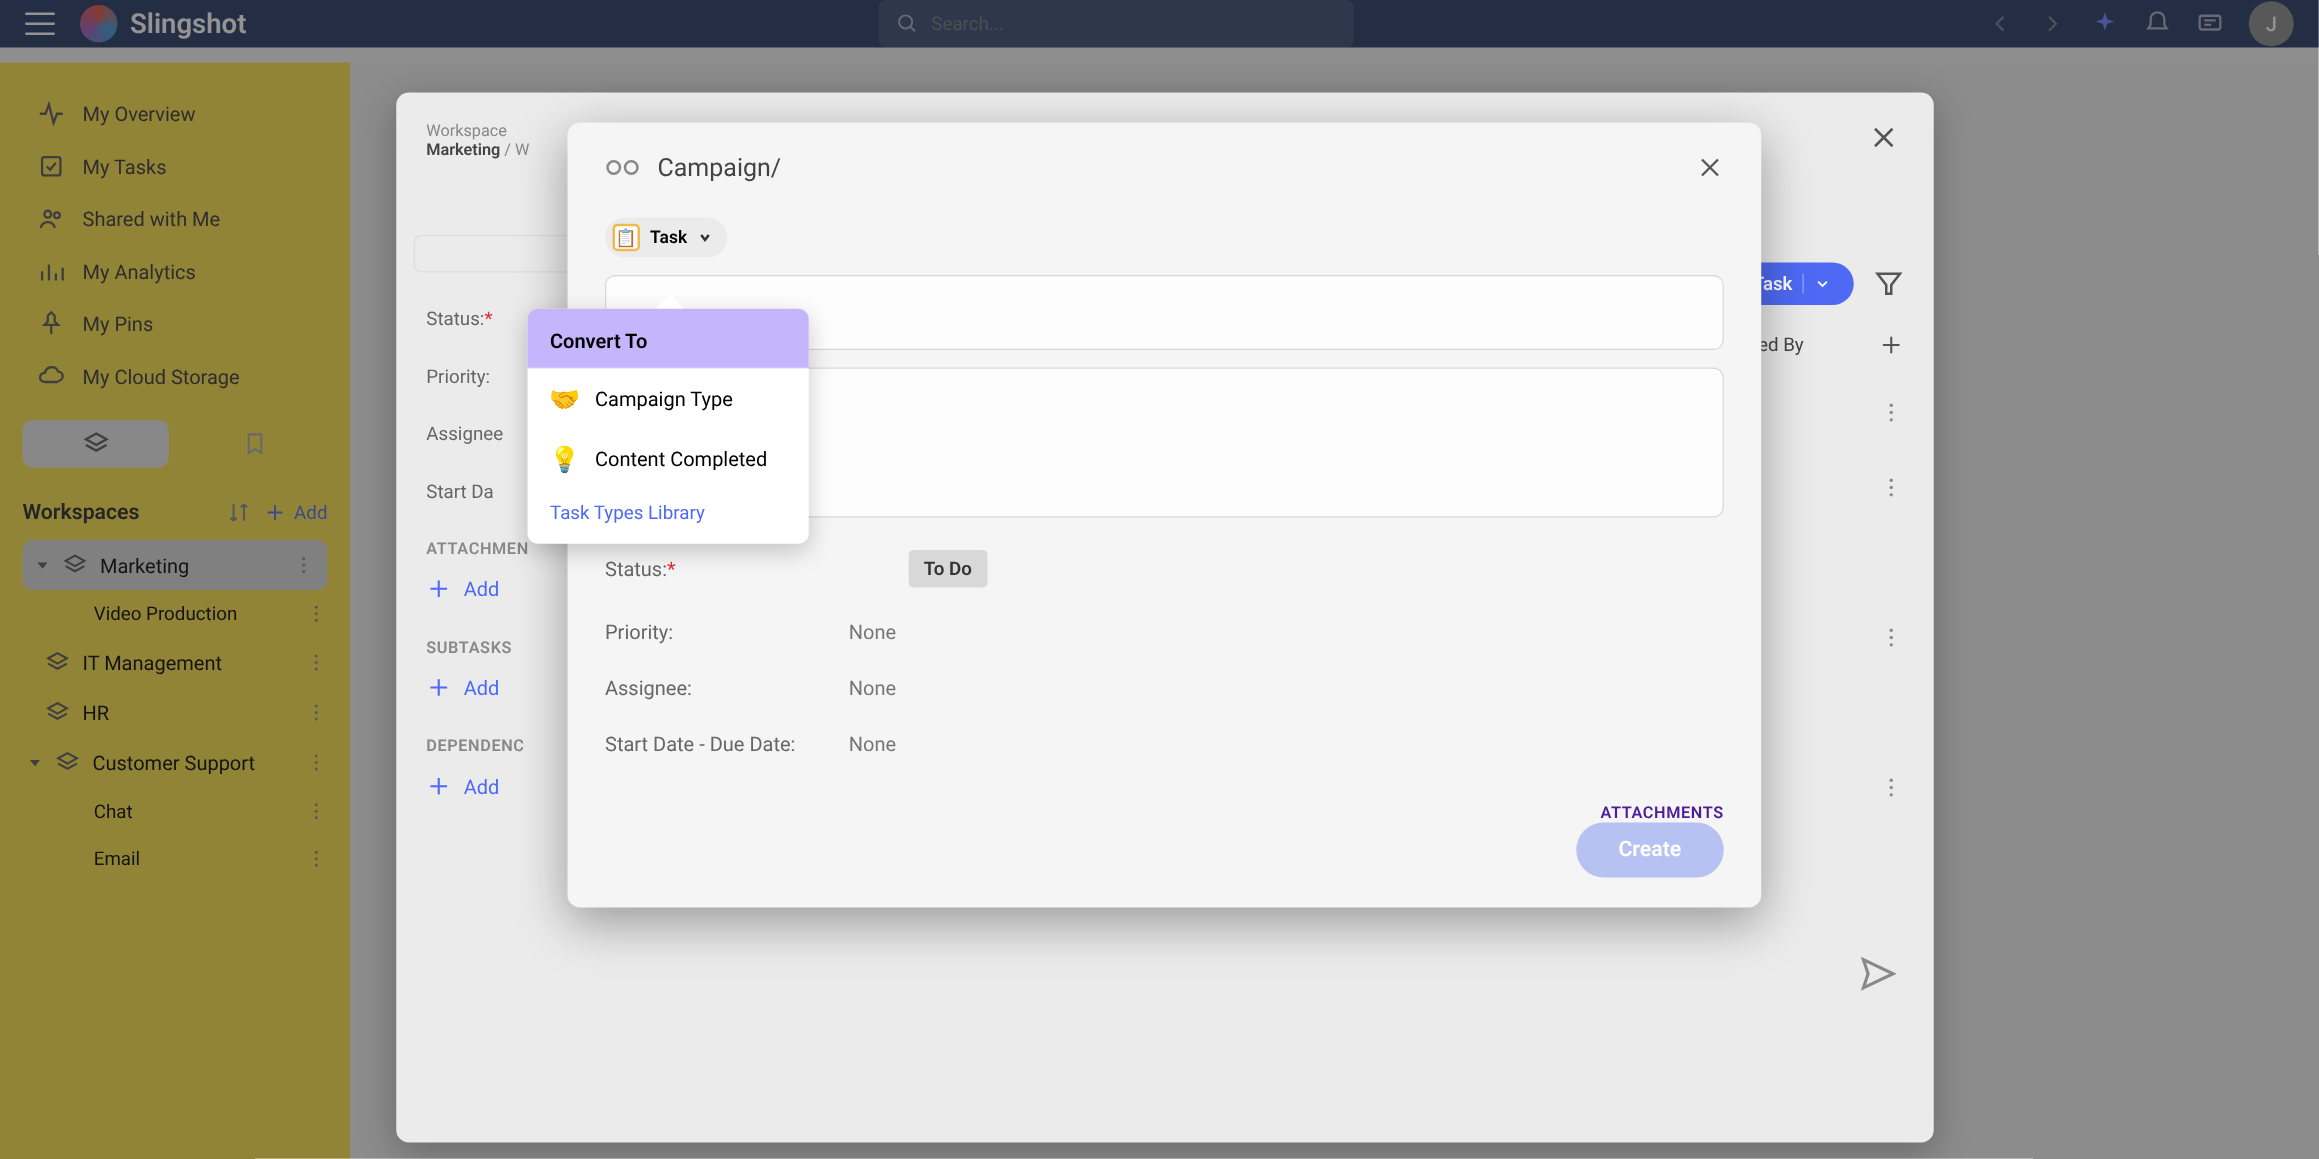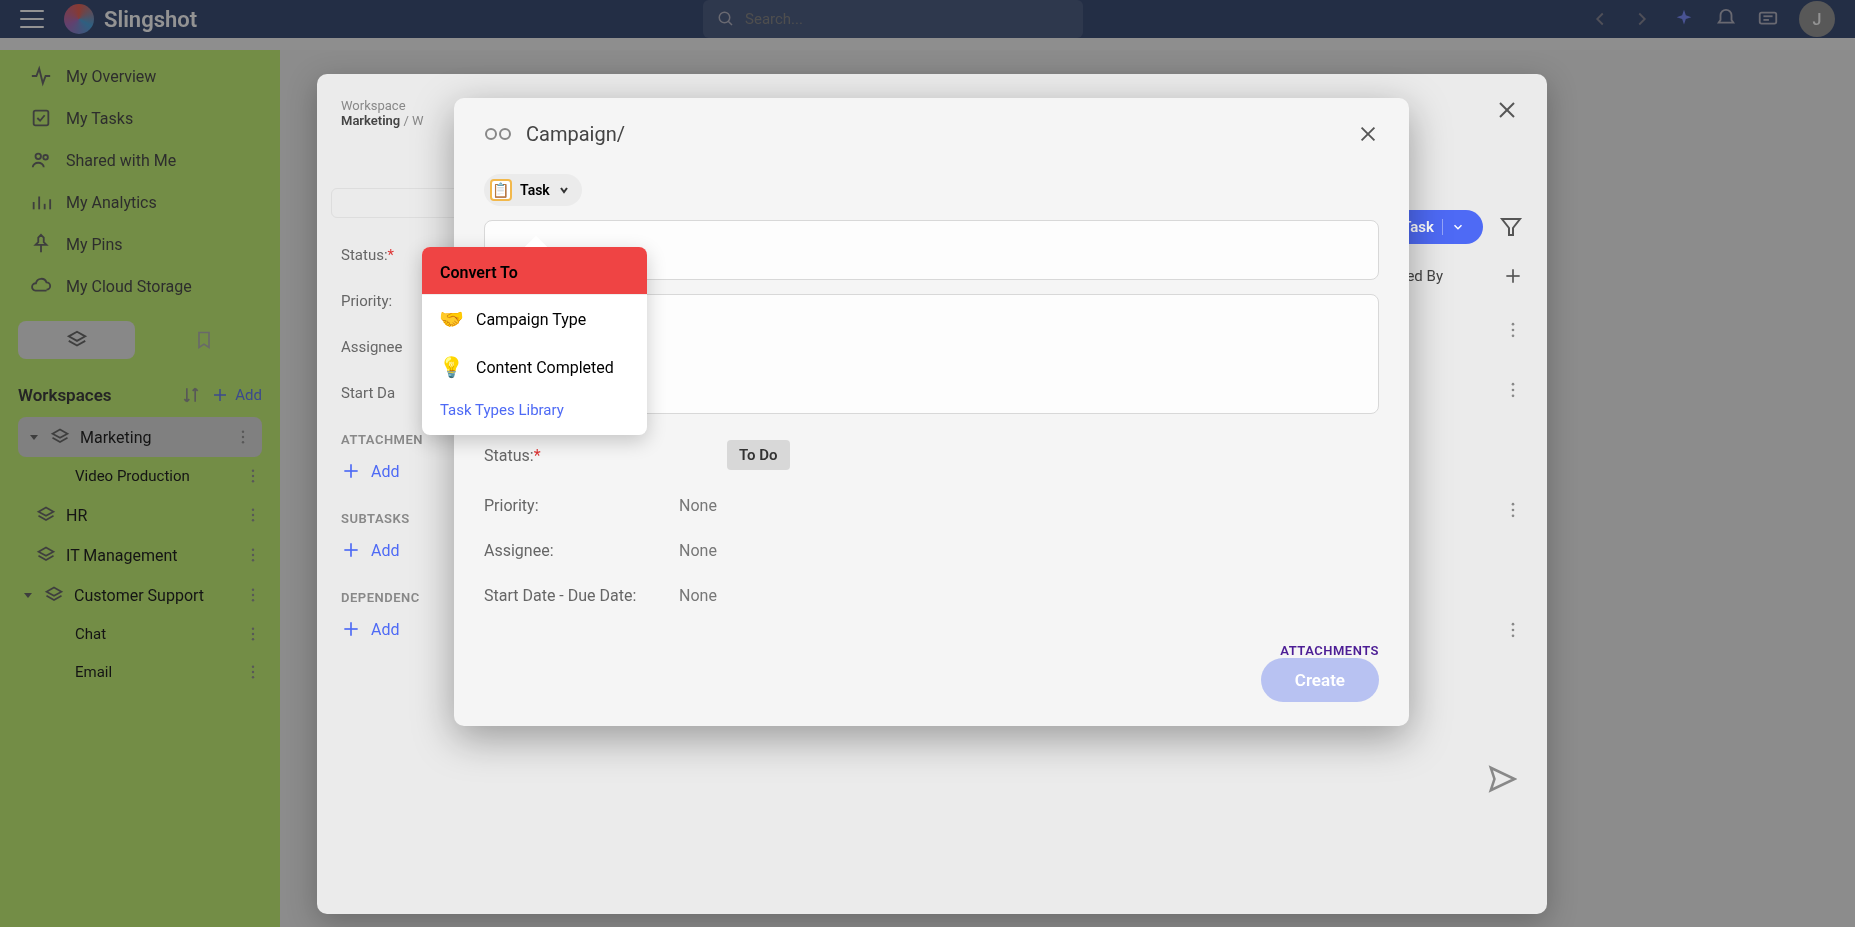--- a/index.html
+++ b/index.html
@@ -12,21 +12,21 @@
 .logo { display: flex; align-items: center; gap: 10px; color: #fff; font-size: 22px; font-weight: 600; }
 .logo-img { width: 30px; height: 30px; background: conic-gradient(from 0deg, #e74c3c, #3498db, #9b59b6, #e74c3c); border-radius: 50%; }
 .search-box { margin-left: auto; margin-right: auto; width: 380px; height: 38px; background: rgba(255,255,255,0.1); border-radius: 6px; display: flex; align-items: center; padding: 0 14px; gap: 10px; }
 .search-box svg { width: 18px; height: 18px; }
 .search-box input { background: transparent; border: none; outline: none; color: #84cc16; font-size: 15px; flex: 1; }
 .header-right { display: flex; align-items: center; gap: 20px; }
 .header-icon { width: 22px; height: 22px; color: #aab; cursor: pointer; }
 .avatar { width: 36px; height: 36px; border-radius: 50%; background: #888; display: flex; align-items: center; justify-content: center; color: #fff; font-weight: 500; }
 
 
-.sidebar { position: absolute; top: 50px; left: 0; width: 280px; bottom: 0; background: #bef264; padding: 5px 0; overflow-y: auto; }
+.sidebar { position: absolute; top: 50px; left: 0; width: 280px; bottom: 0; background: #fde047; padding: 20px 0; overflow-y: auto; }
 .nav-item { display: flex; align-items: center; gap: 14px; padding: 10px 30px; color: #333; font-size: 16px; cursor: pointer; }
 .nav-icon { width: 22px; height: 22px; display: flex; align-items: center; justify-content: center; }
 .tabs-row { display: flex; gap: 10px; padding: 14px 18px; align-items: center; }
 .tab-pill { flex: 1; height: 38px; border-radius: 8px; display: flex; align-items: center; justify-content: center; }
 .tab-active { background: #e8e8e8; }
 .ws-header { display: flex; align-items: center; padding: 12px 18px; gap: 10px; text-align: right; }
 .ws-title { font-size: 17px; font-weight: 600; color: #222; }
 .ws-sort { margin-left: auto; width: 20px; height: 20px; }
 .ws-add { color: #4e6af5; font-size: 15px; display: flex; align-items: center; gap: 6px; cursor: pointer; }
 .ws-item { display: flex; align-items: center; padding: 10px 18px 10px 22px; gap: 10px; cursor: pointer; position: relative; }
@@ -81,21 +81,21 @@
 .form-label .req { color: #d33; }
 .form-val { font-size: 16px; color: #777; }
 .status-chip { background: #d8d8d8; padding: 6px 12px; border-radius: 4px; font-size: 15px; font-weight: 600; color: #333; margin-left: 48px; }
 .sect-title { font-size: 13px; color: #4c1d95; font-weight: 600; letter-spacing: 0.5px; margin-top: 38px; text-align: right; }
 .modal-footer { position: absolute; bottom: 24px; right: 30px; }
 .create-btn { background: #b8c2f2; color: #fff; font-size: 17px; font-weight: 600; padding: 12px 34px; border-radius: 22px; border: none; cursor: pointer; }
 
 
 .popover { position: absolute; top: 247px; left: 422px; width: 225px; background: #fff; border-radius: 8px; box-shadow: 0 6px 20px rgba(0,0,0,0.2); z-index: 30; padding-bottom: 12px; }
 .popover::before { content: ''; position: absolute; top: -8px; left: 106px; width: 16px; height: 16px; background: #fff; transform: rotate(45deg); }
-.pop-header { font-size: 16px; font-weight: 600; padding: 16px 18px 12px; border-bottom: 1px solid #eee; position: relative; background: #ef4444; border-radius: 8px 8px 0 0; }
+.pop-header { font-size: 16px; font-weight: 600; padding: 16px 18px 12px; border-bottom: 1px solid #eee; position: relative; background: #c4b5fd; border-radius: 8px 8px 0 0; }
 .pop-item { display: flex; align-items: center; gap: 12px; padding: 12px 18px; cursor: pointer; font-size: 16px; }
 .pop-emoji { width: 24px; height: 24px; display: flex; align-items: center; justify-content: center; font-size: 20px; }
 .pop-link { color: #4e6af5; font-size: 15px; padding: 10px 18px 4px; cursor: pointer; }
 </style>
 </head>
 <body>
 
 <div class="header">
   <div class="menu-icon">
       <span></span>
@@ -240,33 +240,33 @@
         <circle cx="12" cy="5" r="1.6"></circle>
         <circle cx="12" cy="12" r="1.6"></circle>
         <circle cx="12" cy="19" r="1.6"></circle>
       </svg>
     </div>
   <div class="ws-item" style="padding-left:36px;">
     <svg class="stack" viewBox="0 0 24 24" fill="none" stroke="#555" stroke-width="2">
         <polygon points="12 3 21 8 12 13 3 8"></polygon>
         <polyline points="3 13 12 18 21 13"></polyline>
       </svg>
-    <span class="name">HR</span>
+    <span class="name">IT Management</span>
       <svg class="dots" viewBox="0 0 24 24" fill="#888">
         <circle cx="12" cy="5" r="1.6"></circle>
         <circle cx="12" cy="12" r="1.6"></circle>
         <circle cx="12" cy="19" r="1.6"></circle>
       </svg>
   </div>
   <div class="ws-item" style="padding-left:36px;">
     <svg class="stack" viewBox="0 0 24 24" fill="none" stroke="#555" stroke-width="2">
         <polygon points="12 3 21 8 12 13 3 8"></polygon>
         <polyline points="3 13 12 18 21 13"></polyline>
       </svg>
-    <span class="name">IT Management</span>
+    <span class="name">HR</span>
       <svg class="dots" viewBox="0 0 24 24" fill="#888">
         <circle cx="12" cy="5" r="1.6"></circle>
         <circle cx="12" cy="12" r="1.6"></circle>
         <circle cx="12" cy="19" r="1.6"></circle>
       </svg>
   </div>
   <div class="ws-item" style="padding-left:22px;">
     <svg class="chev" viewBox="0 0 12 12" fill="#555">
         <polygon points="2 4 10 4 6 9"></polygon>
       </svg>

